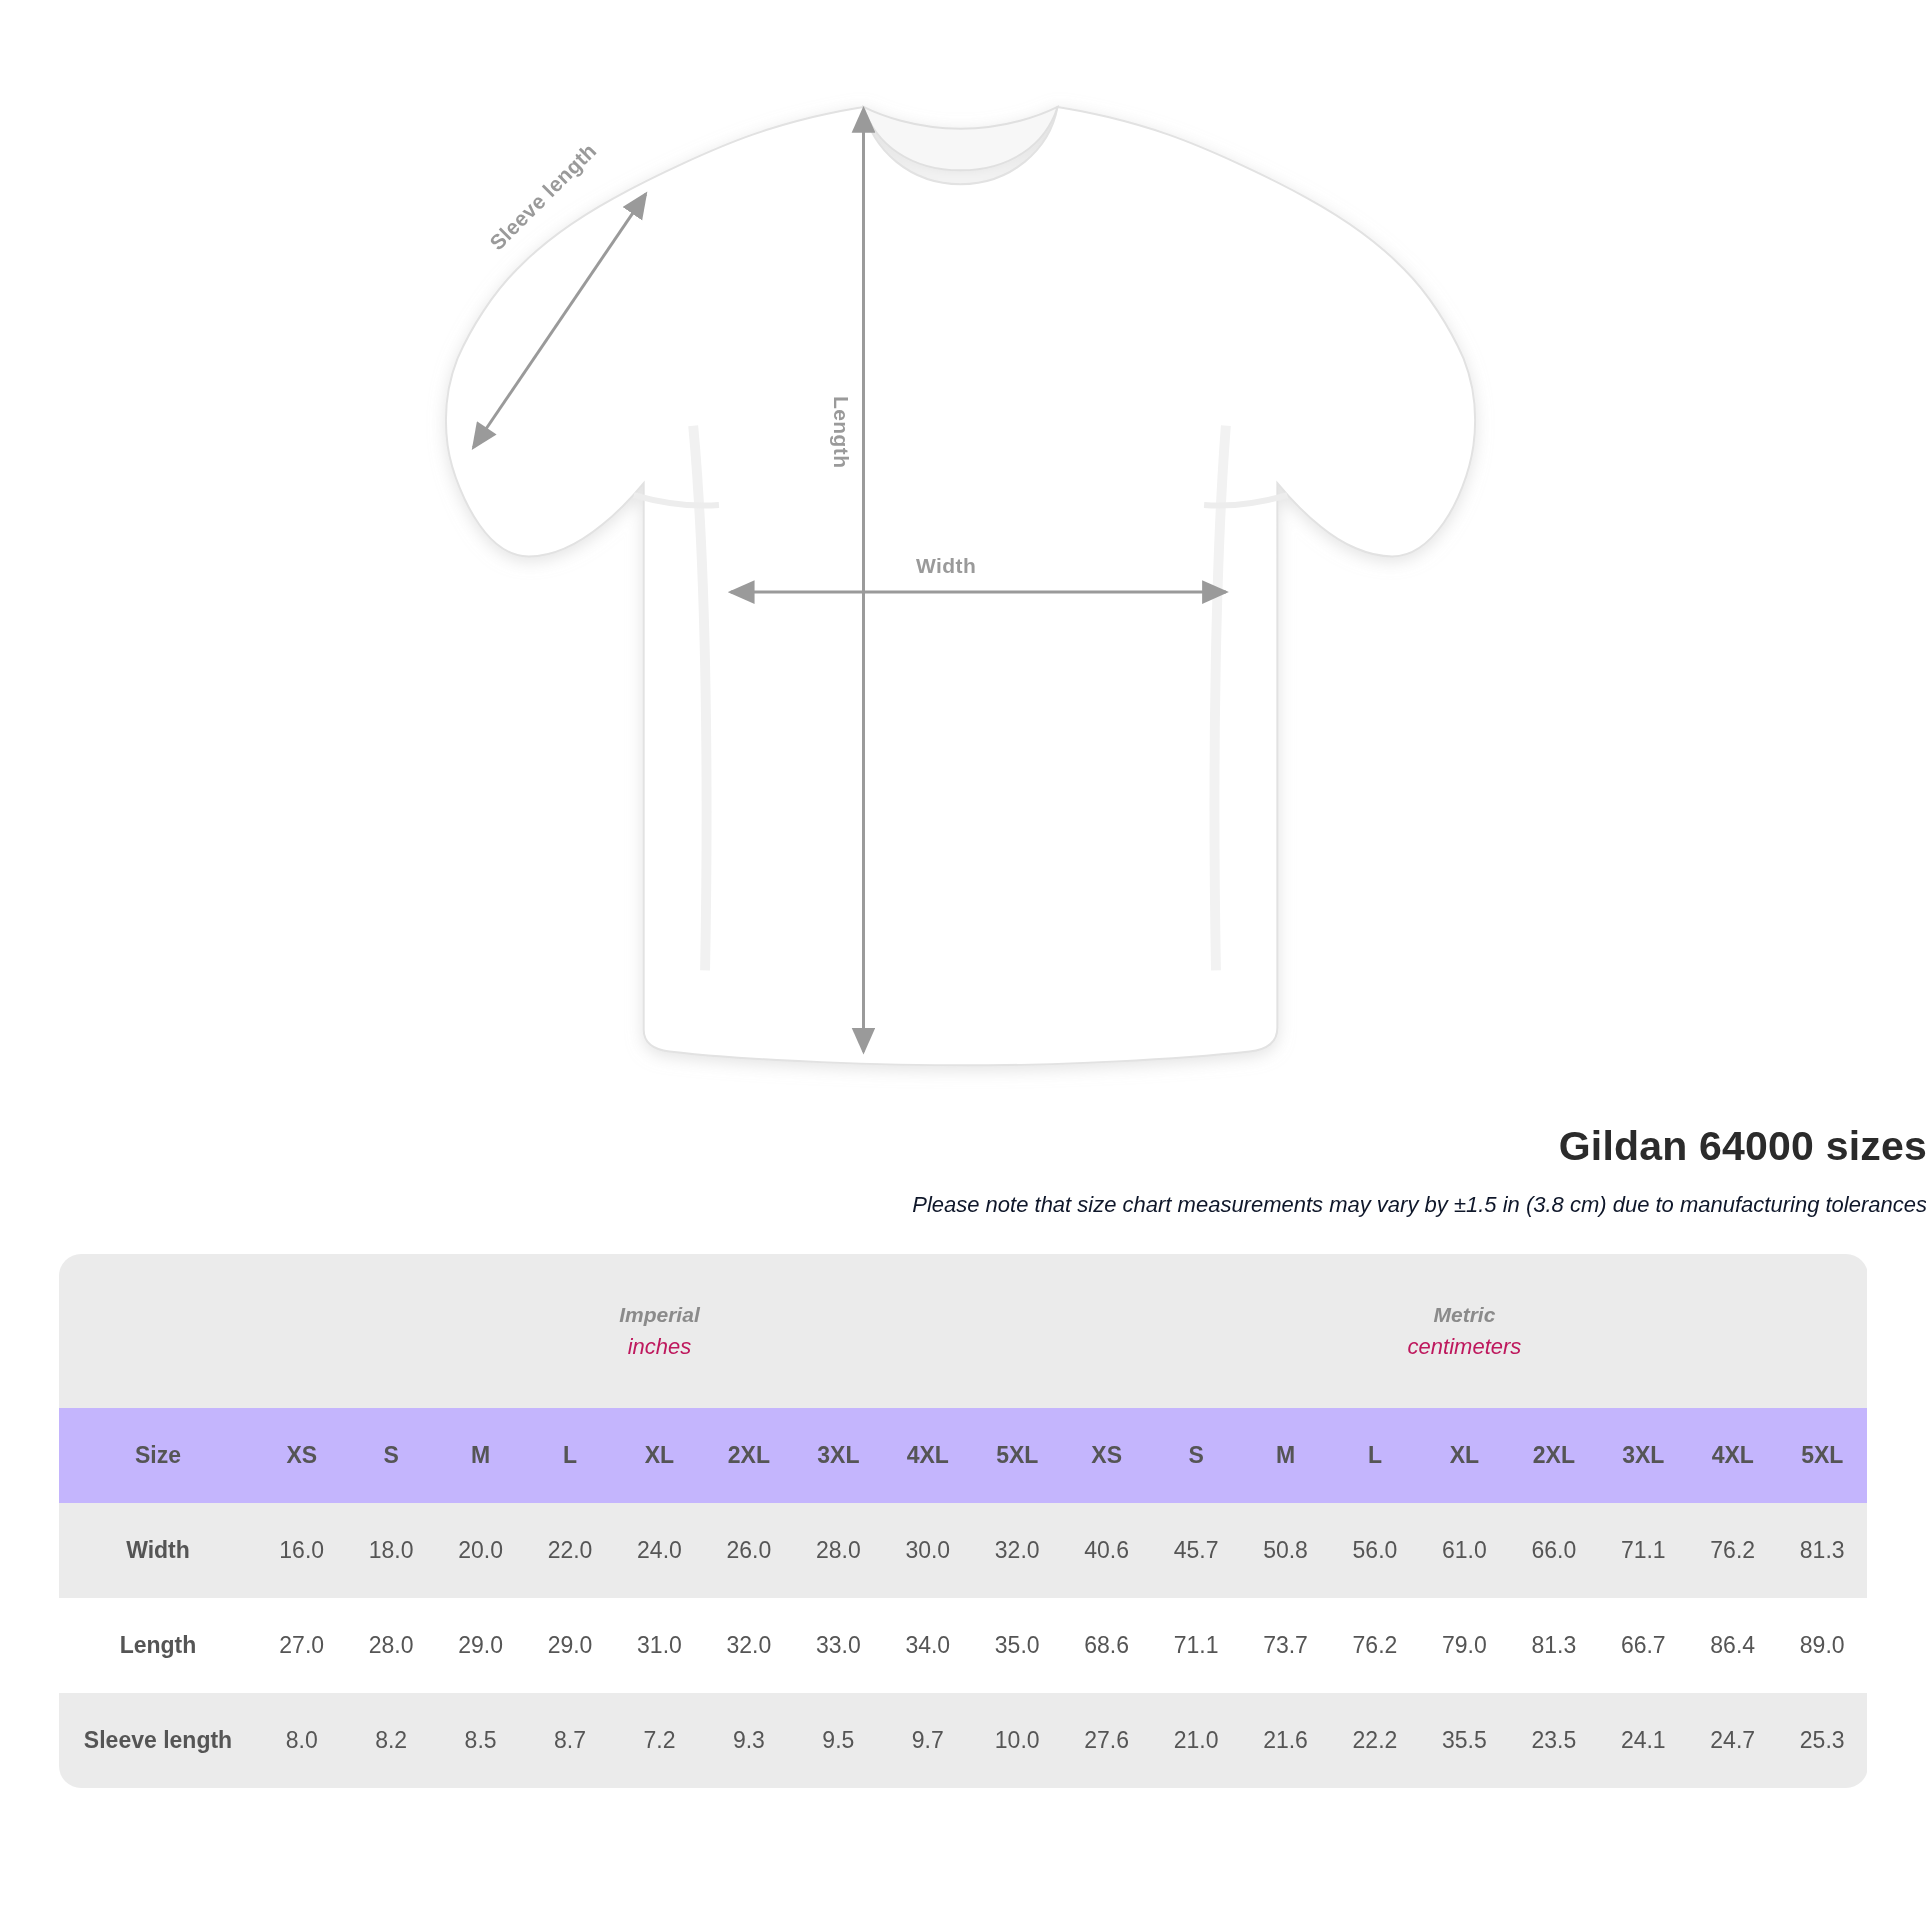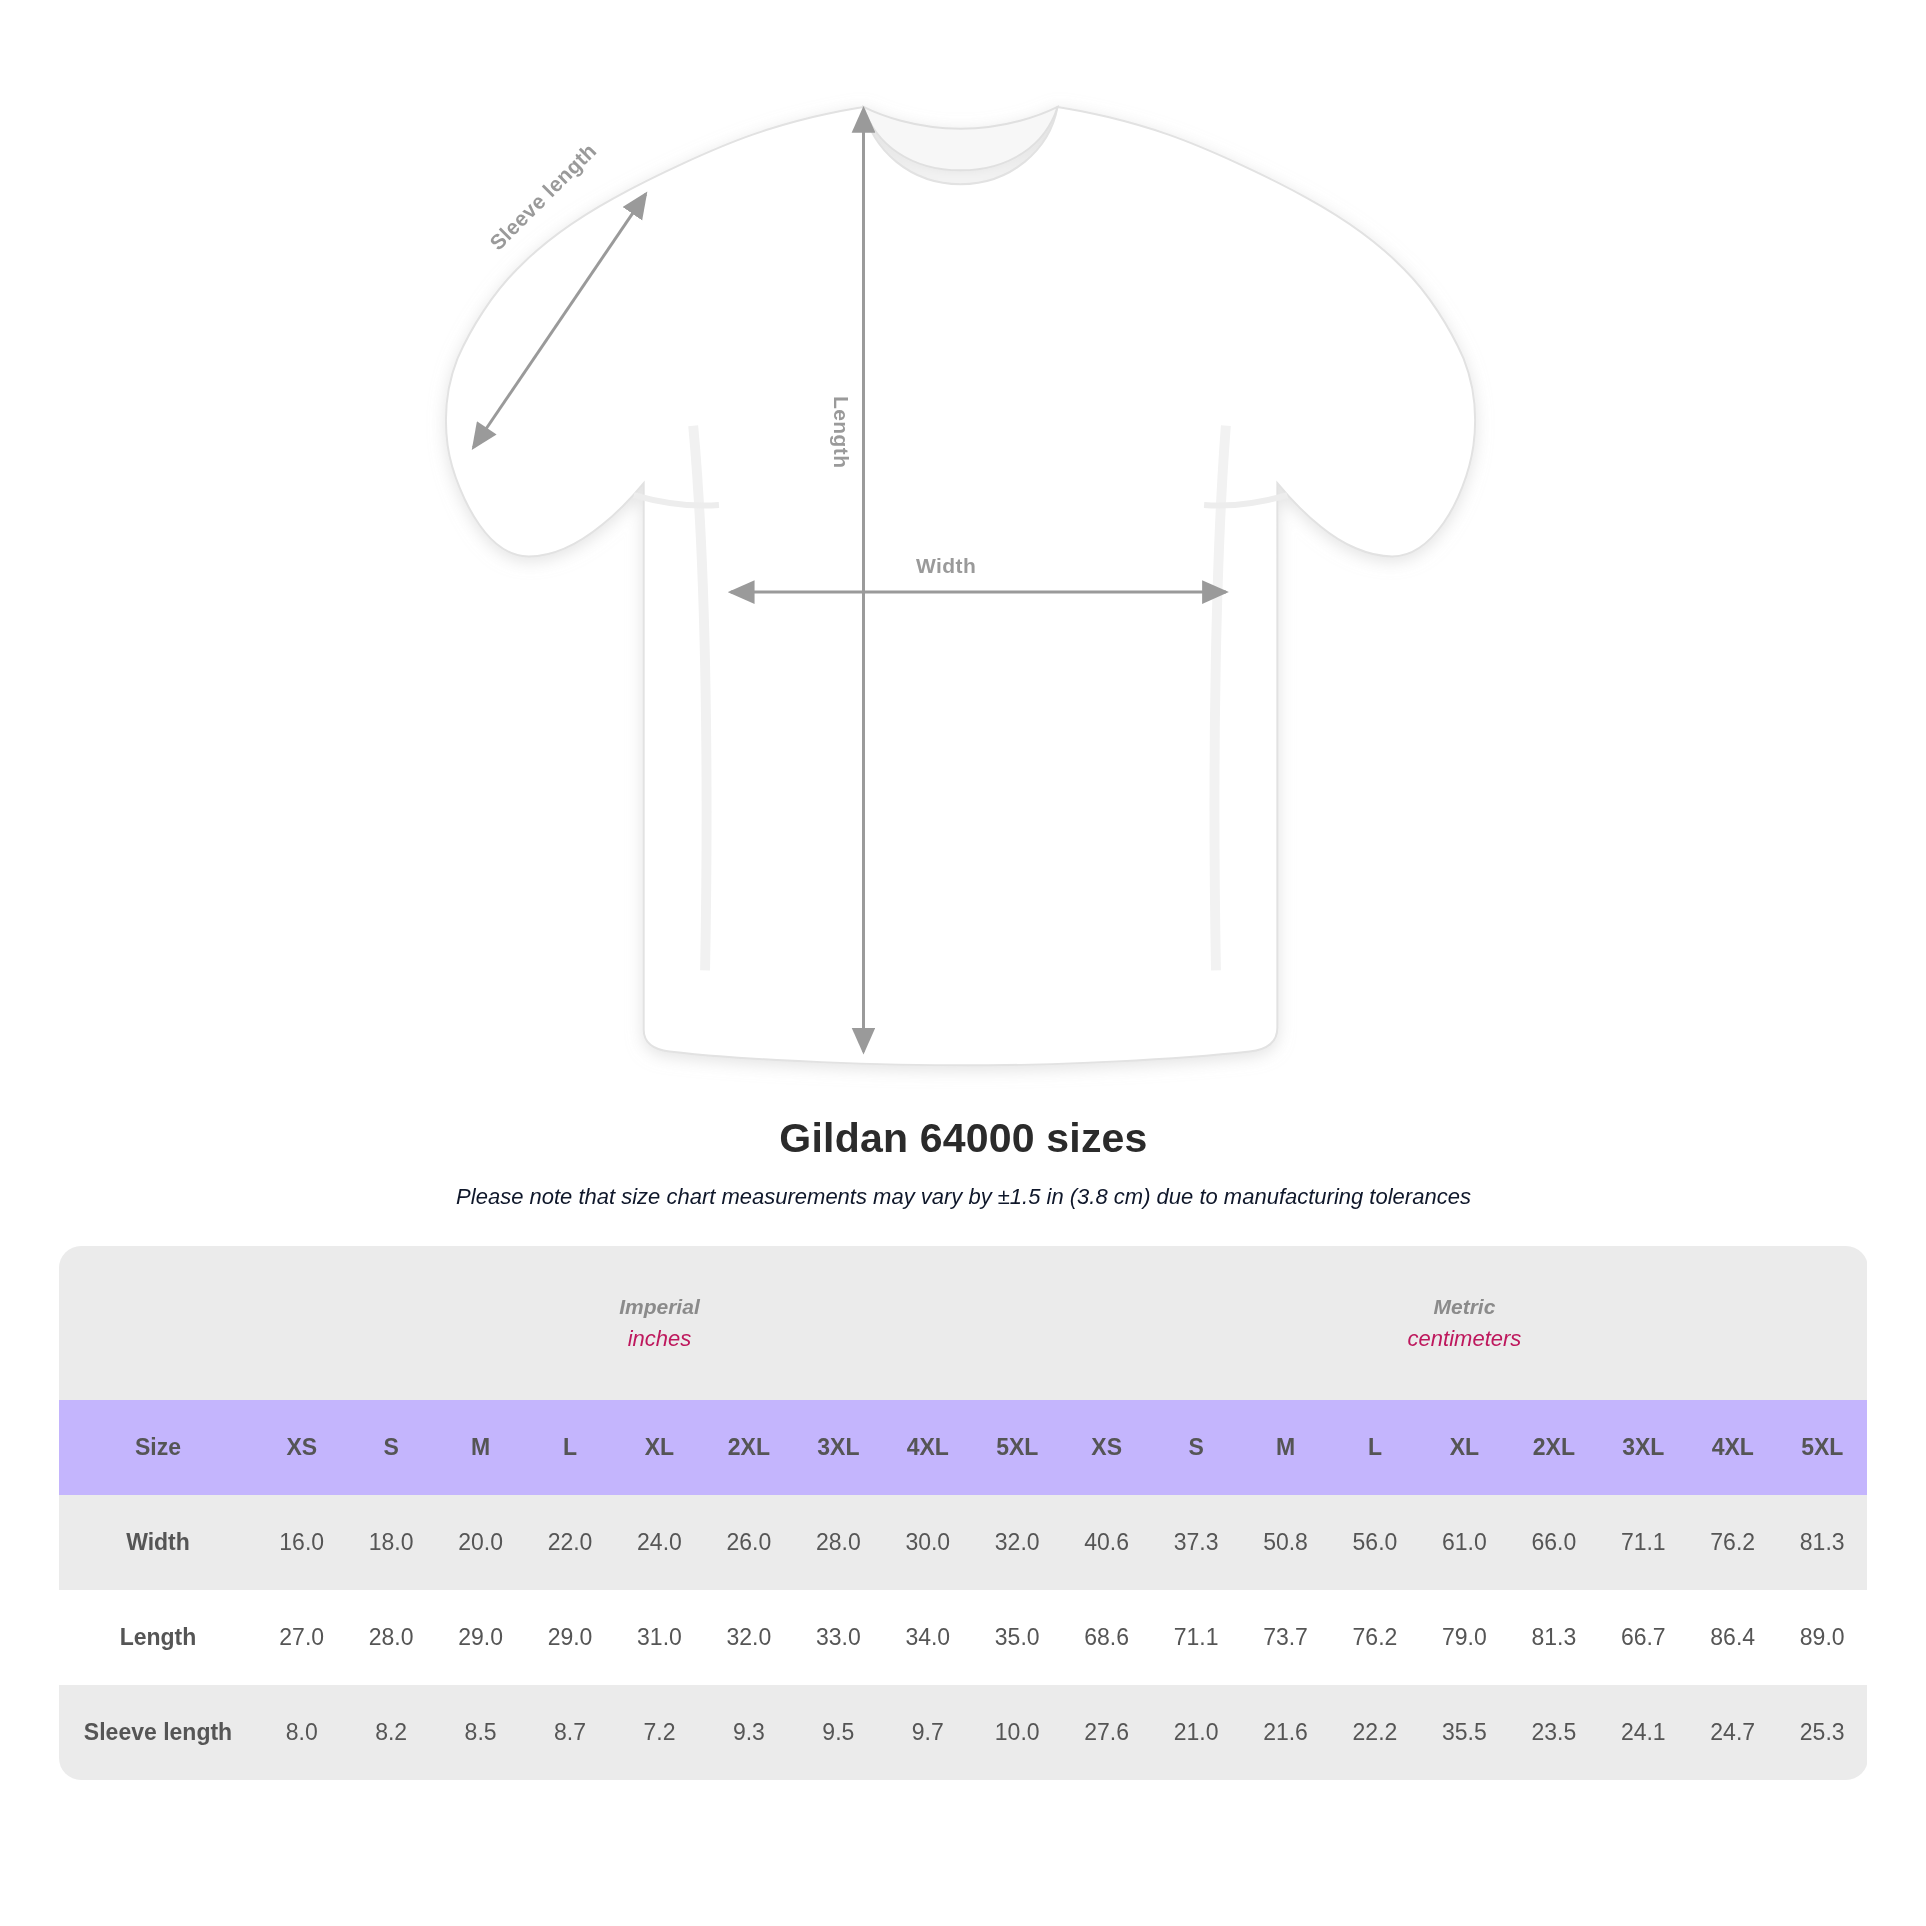--- a/index.html
+++ b/index.html
@@ -51,22 +51,22 @@
   }
   .label-sleeve {
     left: 485px;
     top: 238px;
     transform: rotate(-45deg);
     transform-origin: left top;
   }
 
   
   .title-block {
-    text-align: center;
-    margin-top: 16px;
+    text-align: right;
+    margin-top: 24px;
   }
   .chart-title {
     font-size: 41px;
     font-weight: bold;
     color: #2b2b2b;
     margin: 0;
     letter-spacing: 0.2px;
   }
   .chart-note {
     font-size: 22px;
@@ -253,21 +253,21 @@
           <td>16.0</td>
           <td>18.0</td>
           <td>20.0</td>
           <td>22.0</td>
           <td>24.0</td>
           <td>26.0</td>
           <td>28.0</td>
           <td>30.0</td>
           <td>32.0</td>
           <td>40.6</td>
-          <td>37.3</td>
+          <td>45.7</td>
           <td>50.8</td>
           <td>56.0</td>
           <td>61.0</td>
           <td>66.0</td>
           <td>71.1</td>
           <td>76.2</td>
           <td>81.3</td>
         </tr>
 
         <tr class="data-row light">

